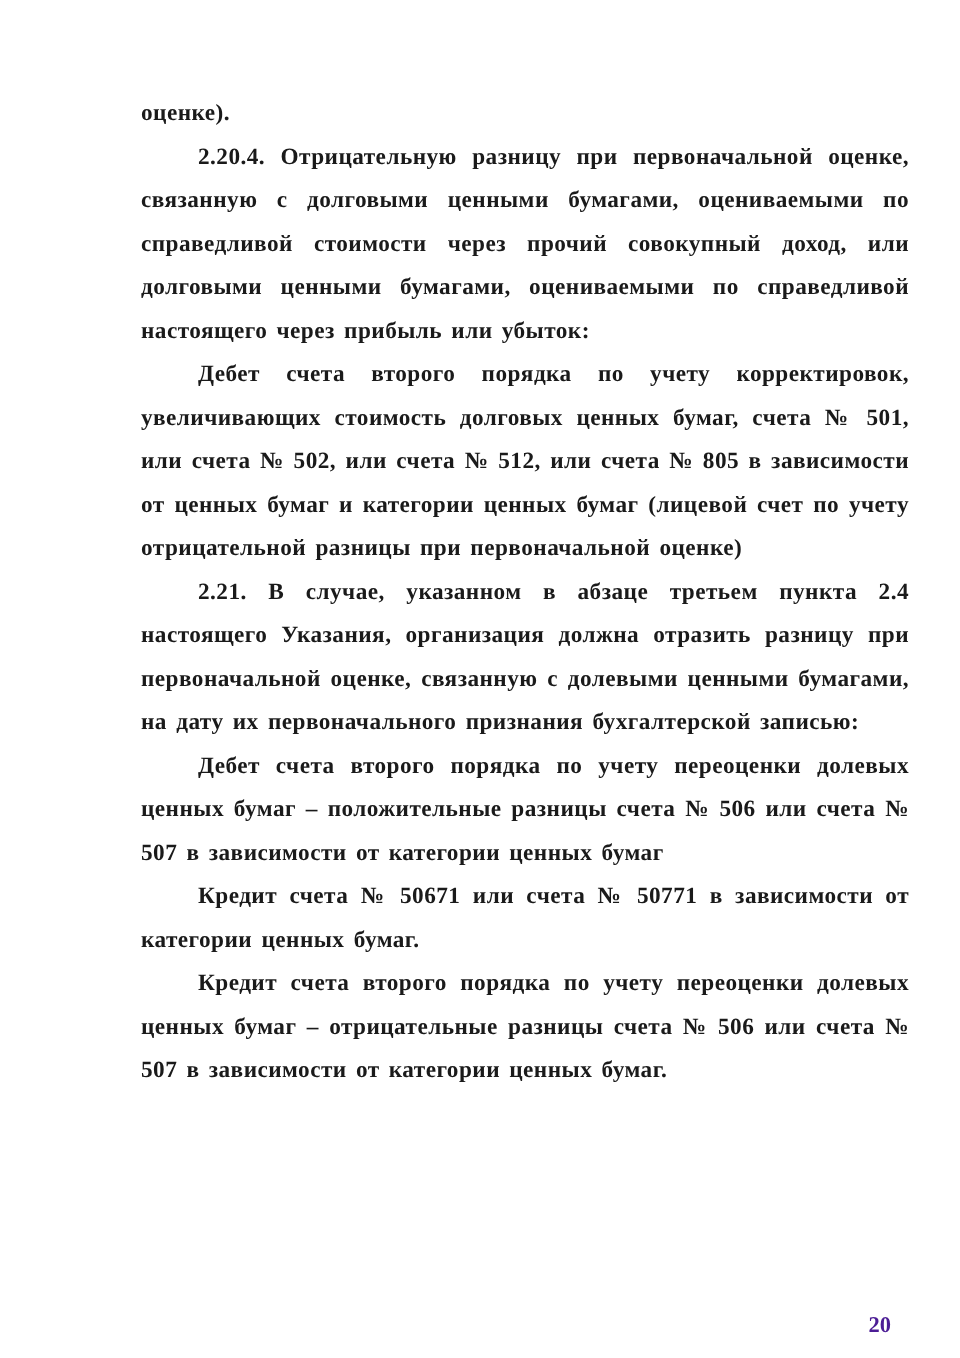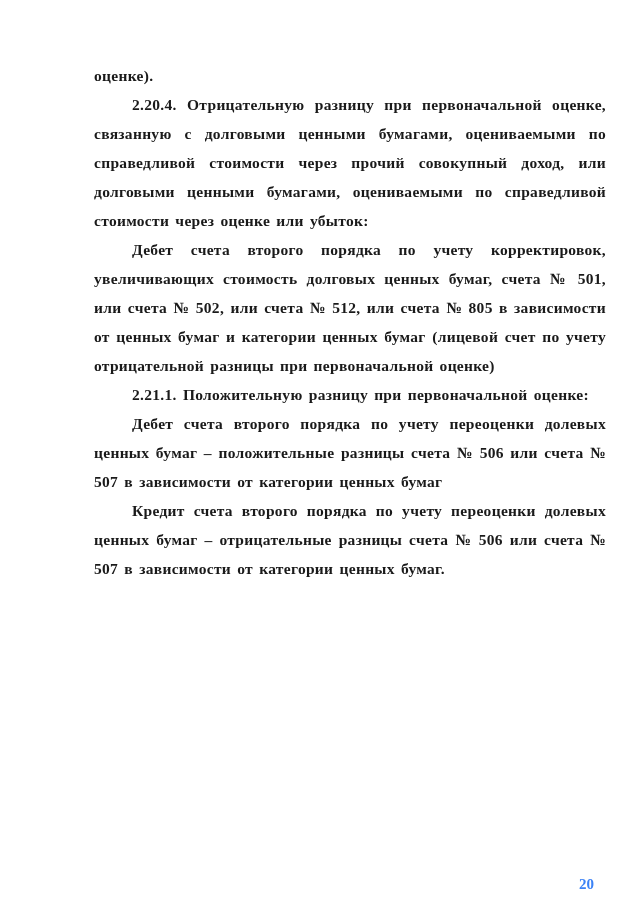--- a/index.html
+++ b/index.html
@@ -33,30 +33,31 @@
     word-spacing: 2px;
   }
   .text-block p.indent {
     text-indent: 38px;
   }
   .page-number {
     position: absolute;
     right: 46px;
     bottom: 16px;
     font-size: 15px;
-    color: #3b82f6;
+    color: #4c1d95;
     text-align: center;
   }
 </style>
 </head>
 <body>
 
 <div class="page">
   <div class="text-block">
     <p>оценке).</p>
-    <p class="indent">2.20.4. Отрицательную разницу при первоначальной оценке, связанную с долговыми ценными бумагами, оцениваемыми по справедливой стоимости через прочий совокупный доход, или долговыми ценными бумагами, оцениваемыми по справедливой стоимости через оценке или убыток:</p>
+    <p class="indent">2.20.4. Отрицательную разницу при первоначальной оценке, связанную с долговыми ценными бумагами, оцениваемыми по справедливой стоимости через прочий совокупный доход, или долговыми ценными бумагами, оцениваемыми по справедливой настоящего через прибыль или убыток:</p>
     <p class="indent">Дебет счета второго порядка по учету корректировок, увеличивающих стоимость долговых ценных бумаг, счета № 501, или счета № 502, или счета № 512, или счета № 805 в зависимости от ценных бумаг и категории ценных бумаг (лицевой счет по учету отрицательной разницы при первоначальной оценке)</p>
-    <p class="indent">2.21.1. Положительную разницу при первоначальной оценке:</p>
+    <p class="indent">2.21. В случае, указанном в абзаце третьем пункта 2.4 настоящего Указания, организация должна отразить разницу при первоначальной оценке, связанную с долевыми ценными бумагами, на дату их первоначального признания бухгалтерской записью:</p>
     <p class="indent">Дебет счета второго порядка по учету переоценки долевых ценных бумаг – положительные разницы счета № 506 или счета № 507 в зависимости от категории ценных бумаг</p>
+    <p class="indent">Кредит счета № 50671 или счета № 50771 в зависимости от категории ценных бумаг.</p>
     <p class="indent">Кредит счета второго порядка по учету переоценки долевых ценных бумаг – отрицательные разницы счета № 506 или счета № 507 в зависимости от категории ценных бумаг.</p>
   </div>
   <div class="page-number">20</div>
 </div>
 
 </body></html>

